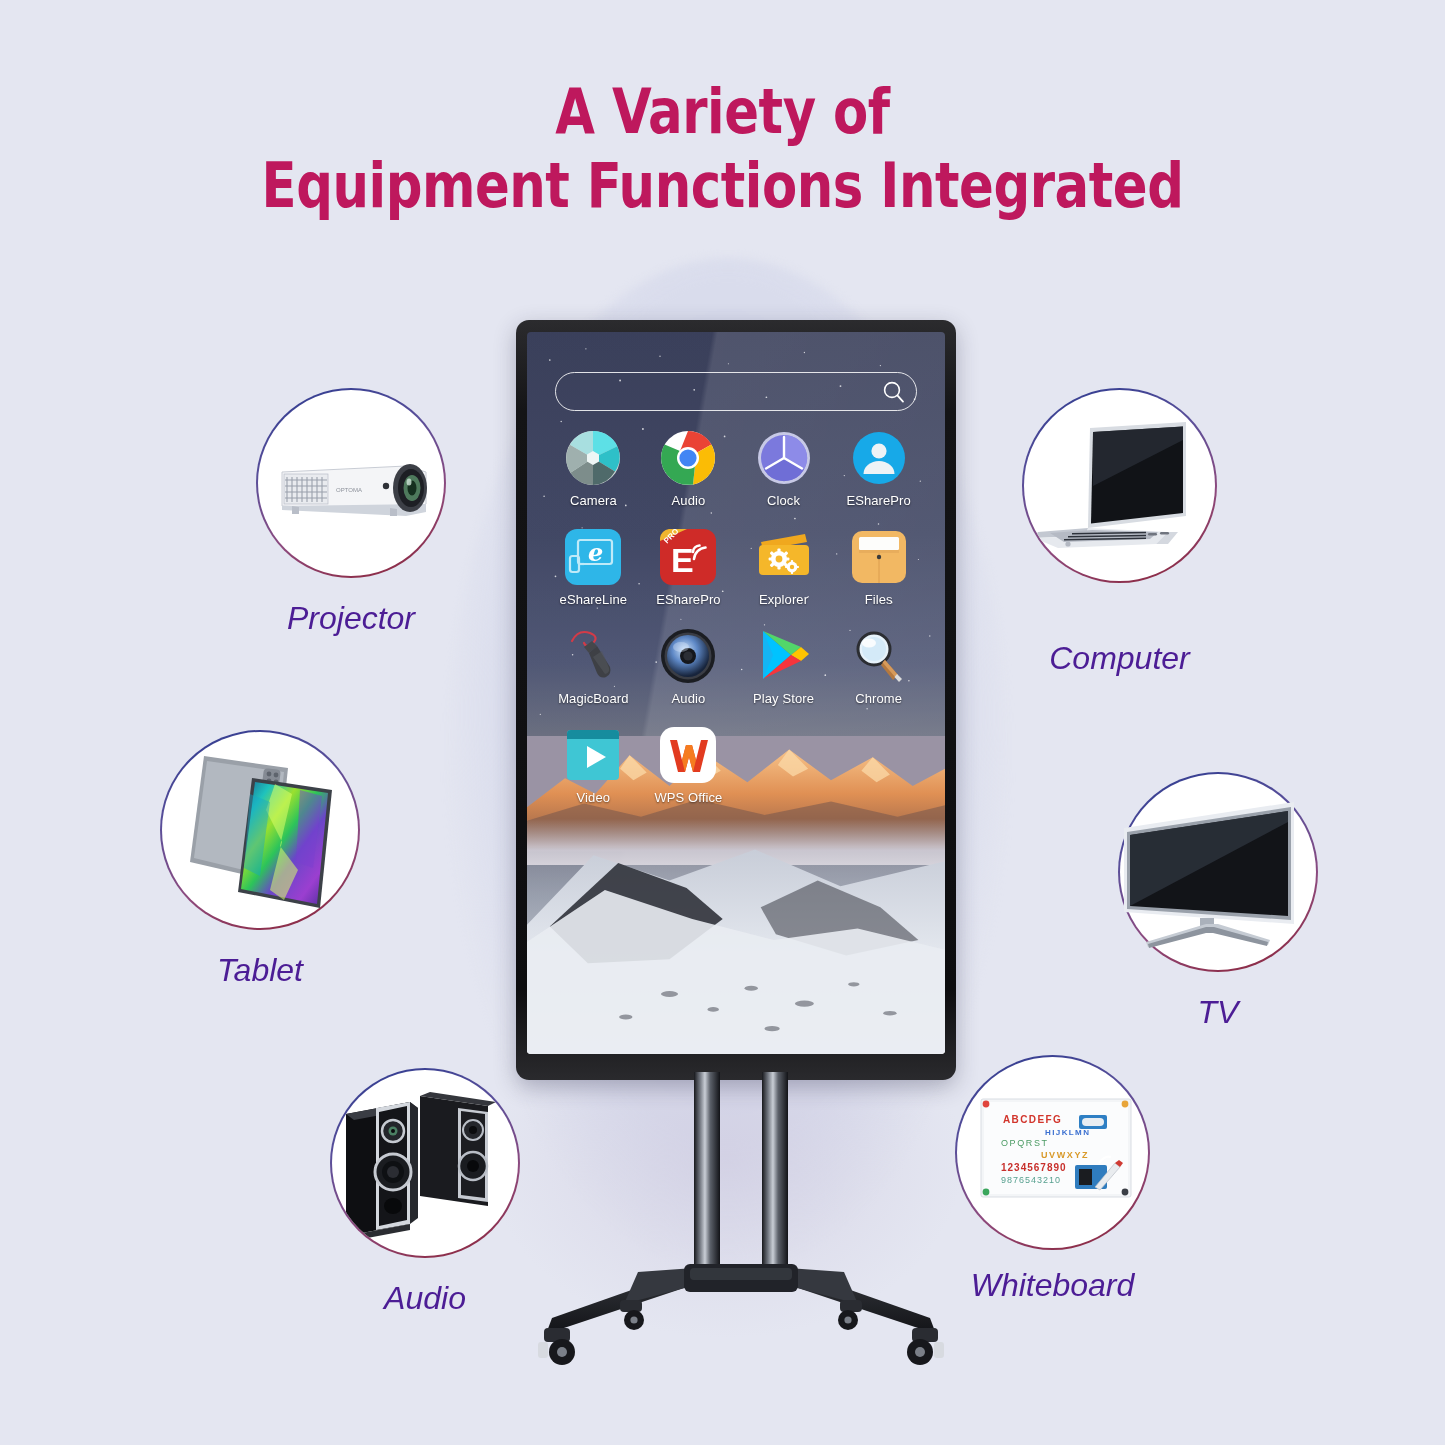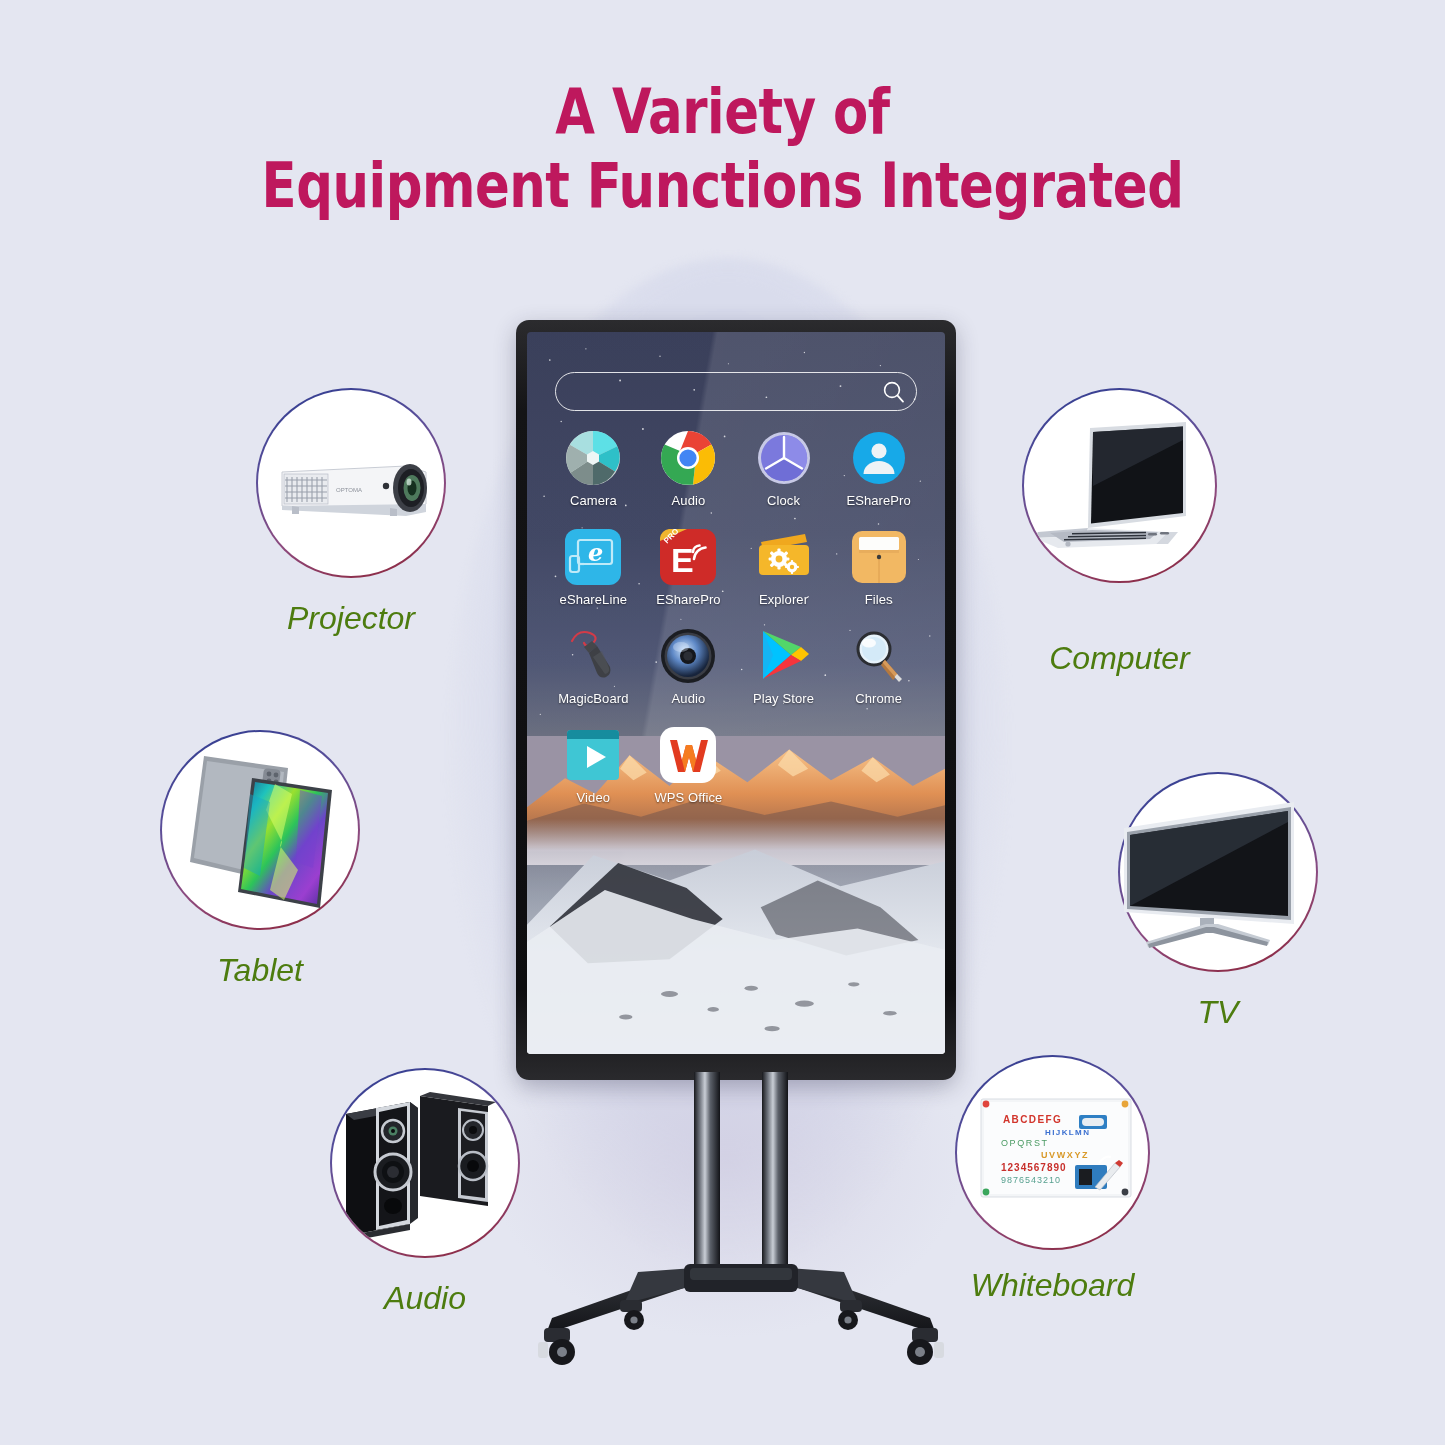--- a/index.html
+++ b/index.html
@@ -36,21 +36,21 @@
     position:relative; border-radius:50%;
     background:
       linear-gradient(#fff,#fff) padding-box,
       linear-gradient(160deg,#2b3a8f 0%,#5a4f9a 35%,#8d4a7e 65%,#8d2233 100%) border-box;
     border:2px solid transparent;
     overflow:visible;
   }
   .circ-clip{ position:absolute; inset:0; border-radius:50%; overflow:hidden; }
   .perif .plabel{
     position:absolute; width:100%; text-align:center;
-    font-style:italic; font-size:32px; color:#4d7c0f; white-space:nowrap;
+    font-style:italic; font-size:32px; color:#4c1d95; white-space:nowrap;
   }
   
   #display-wrap{ position:absolute; left:516px; top:320px; width:440px; height:760px; }
   #bezel{
     position:absolute; inset:0; border-radius:13px;
     background:linear-gradient(180deg,#2b2b2e 0%,#141416 12%,#0d0d0f 88%,#2a2a2d 100%);
     box-shadow:0 7px 22px rgba(40,40,70,.30);
     padding:12px 11px 26px 11px;
   }
   #screen{

